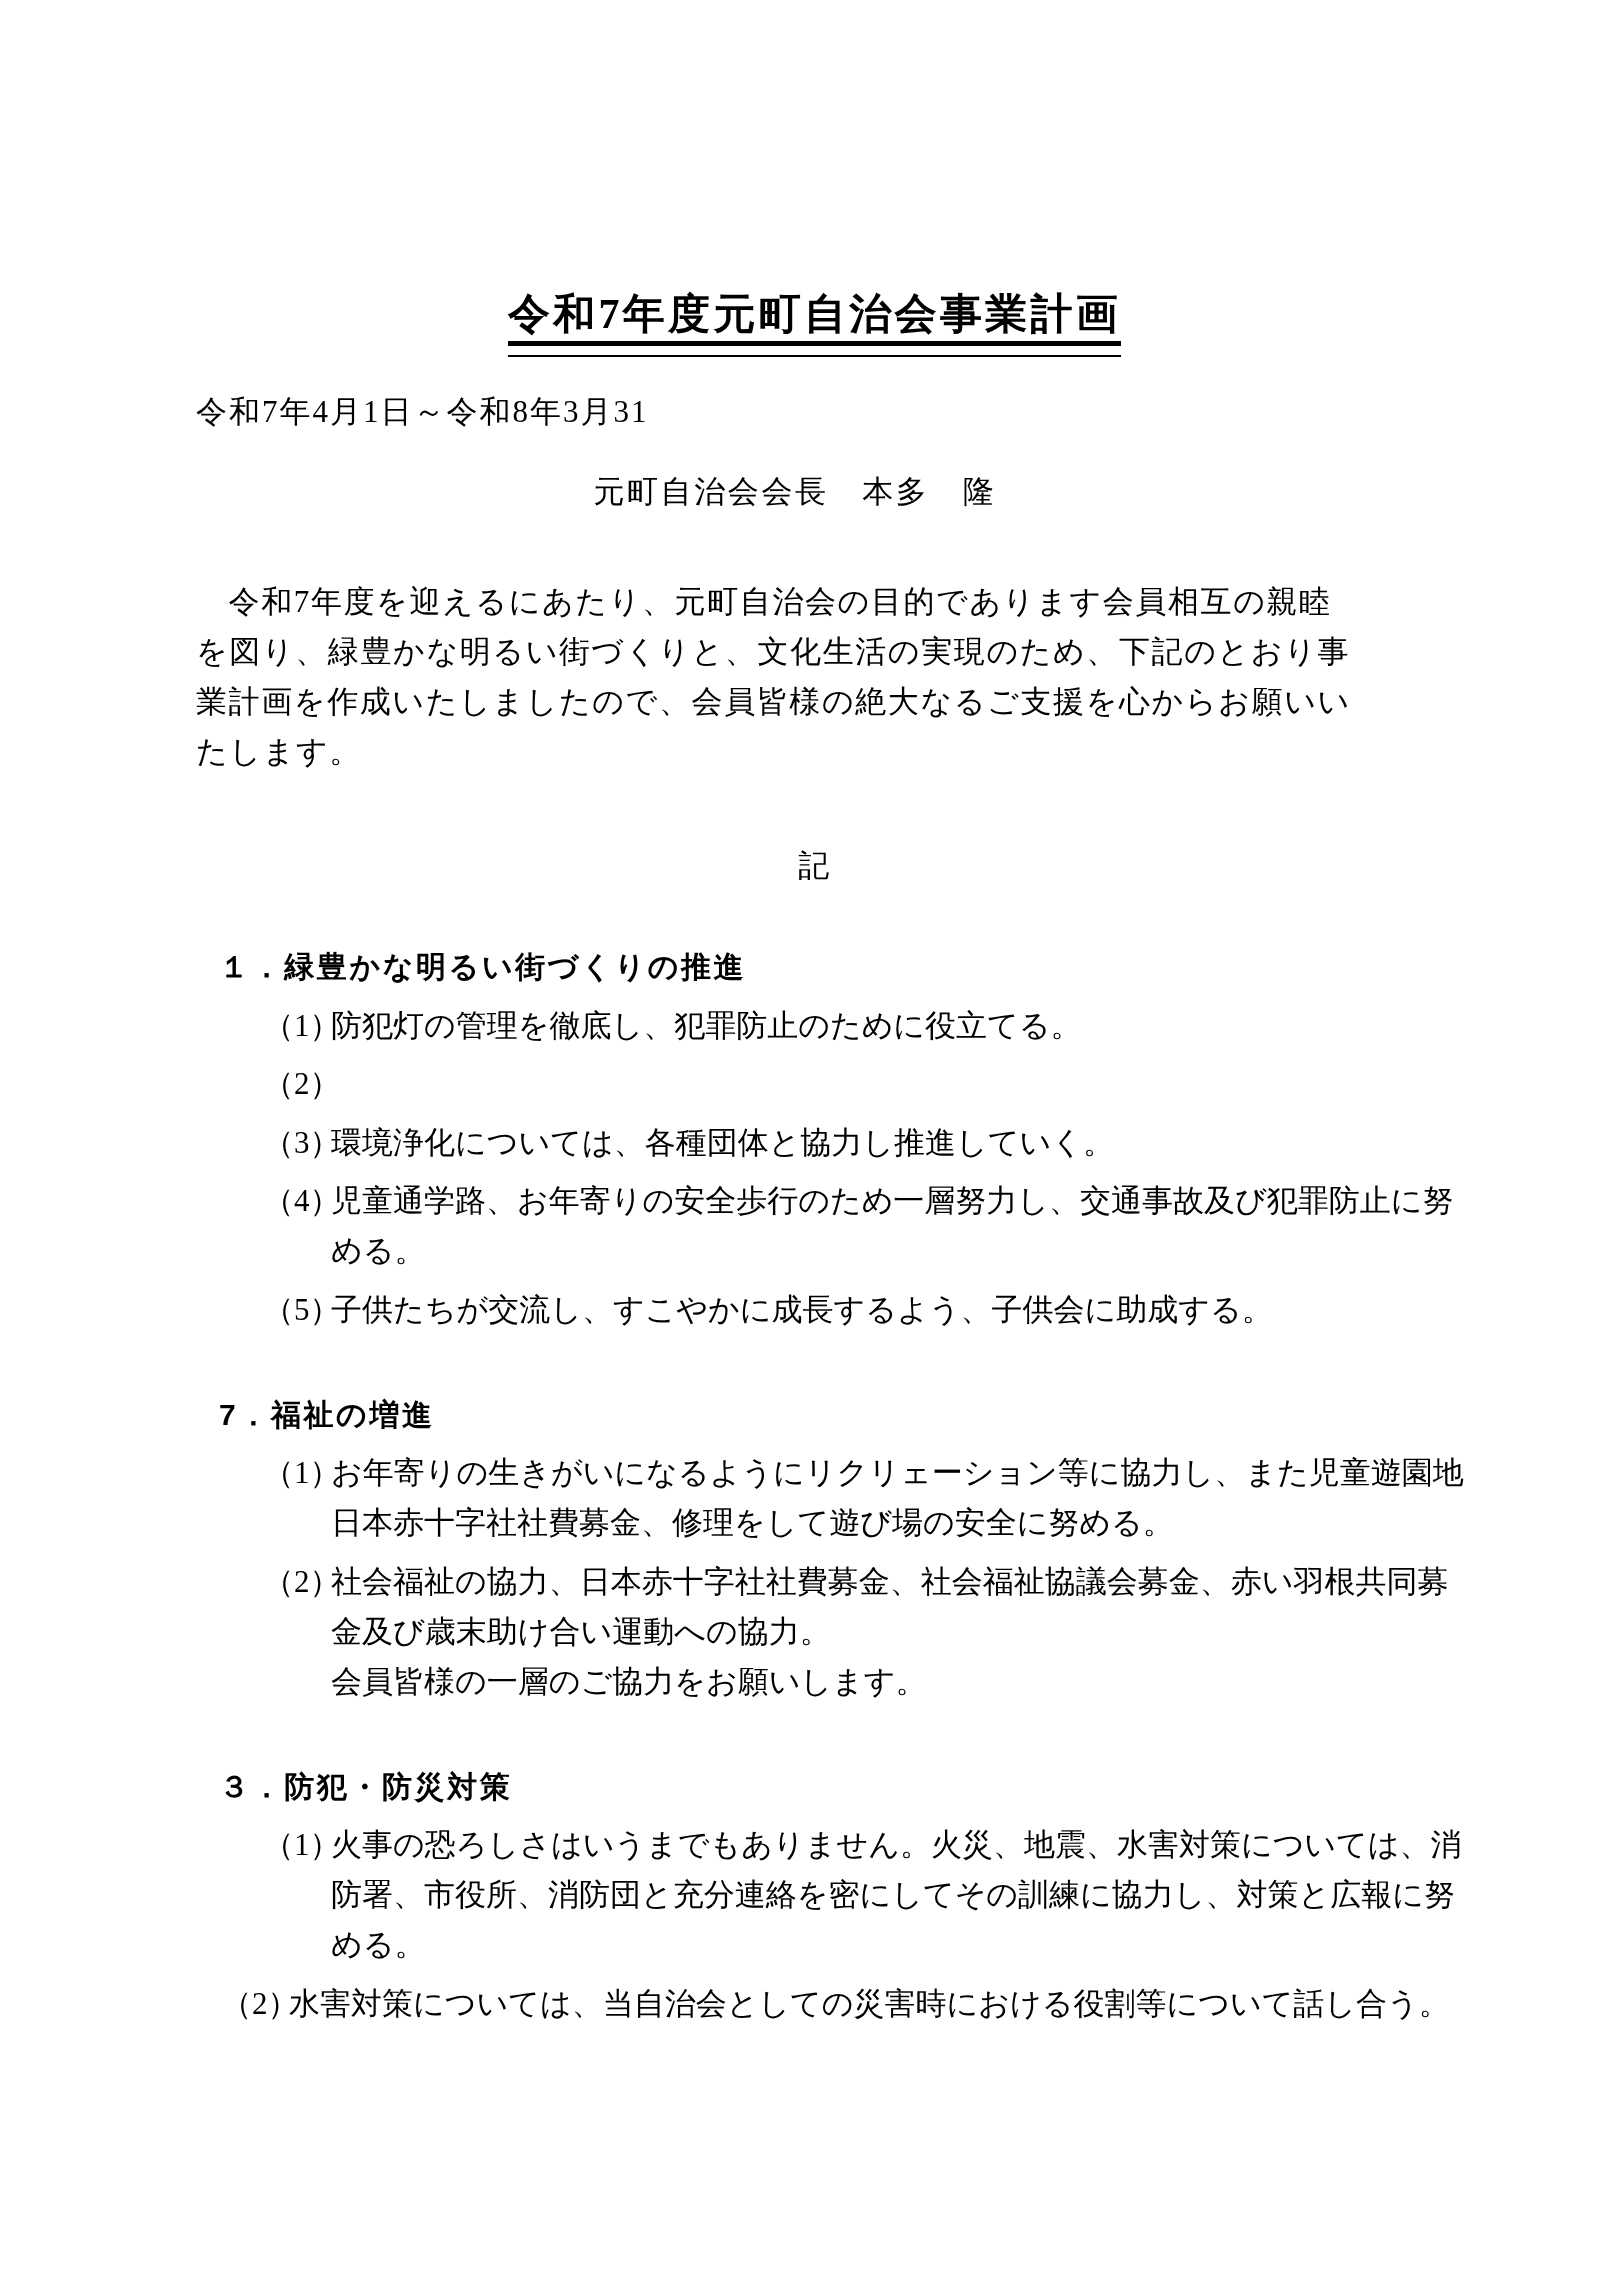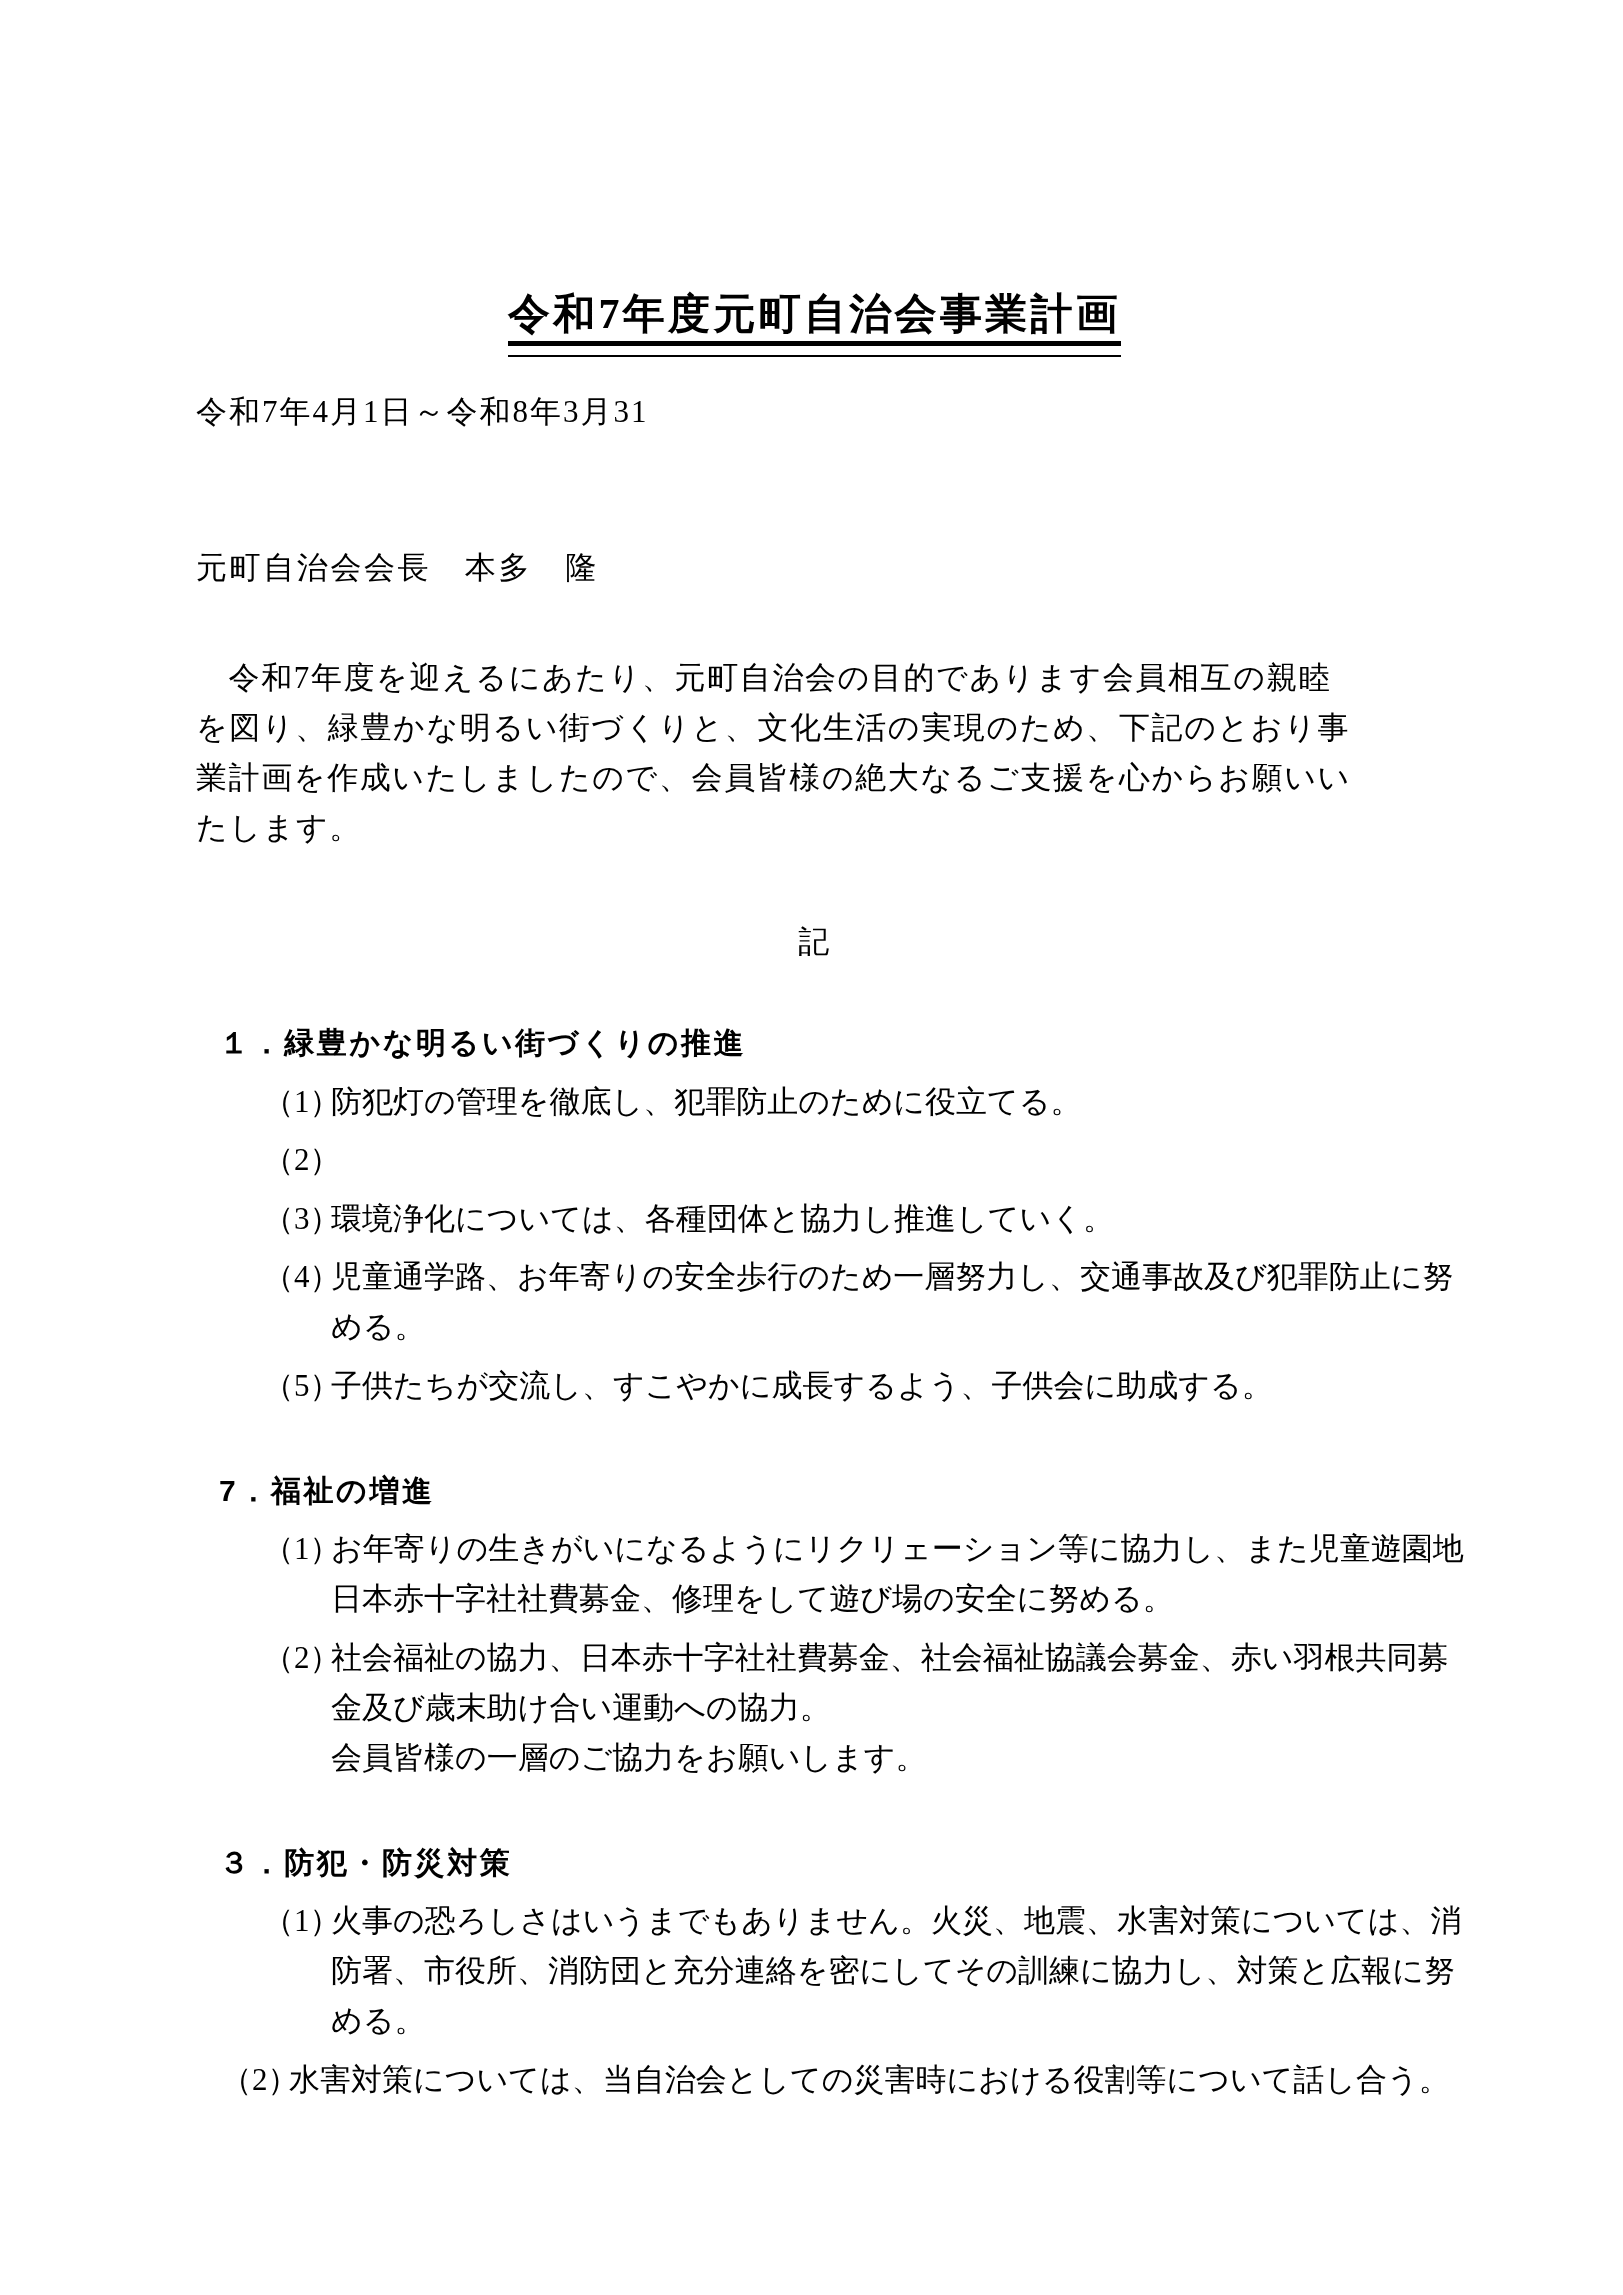--- a/index.html
+++ b/index.html
@@ -33,23 +33,23 @@
     border-bottom: 5.9px solid #000;
     padding-bottom: 3.9px;
   }
   .doc-subtitle {
     text-align: left;
     margin-top: 34px;
     font-size: 31px;
     letter-spacing: 2px;
   }
   .doc-author {
-    text-align: left;
+    text-align: center;
     padding-right: 39px;
-    margin-top: 114px;
+    margin-top: 38px;
     font-size: 31px;
     letter-spacing: 2.6px;
   }
   .intro {
     margin-top: 64px;
     line-height: 50px;
     white-space: pre;
     letter-spacing: 1.6px;
   }
   .record-marker {

